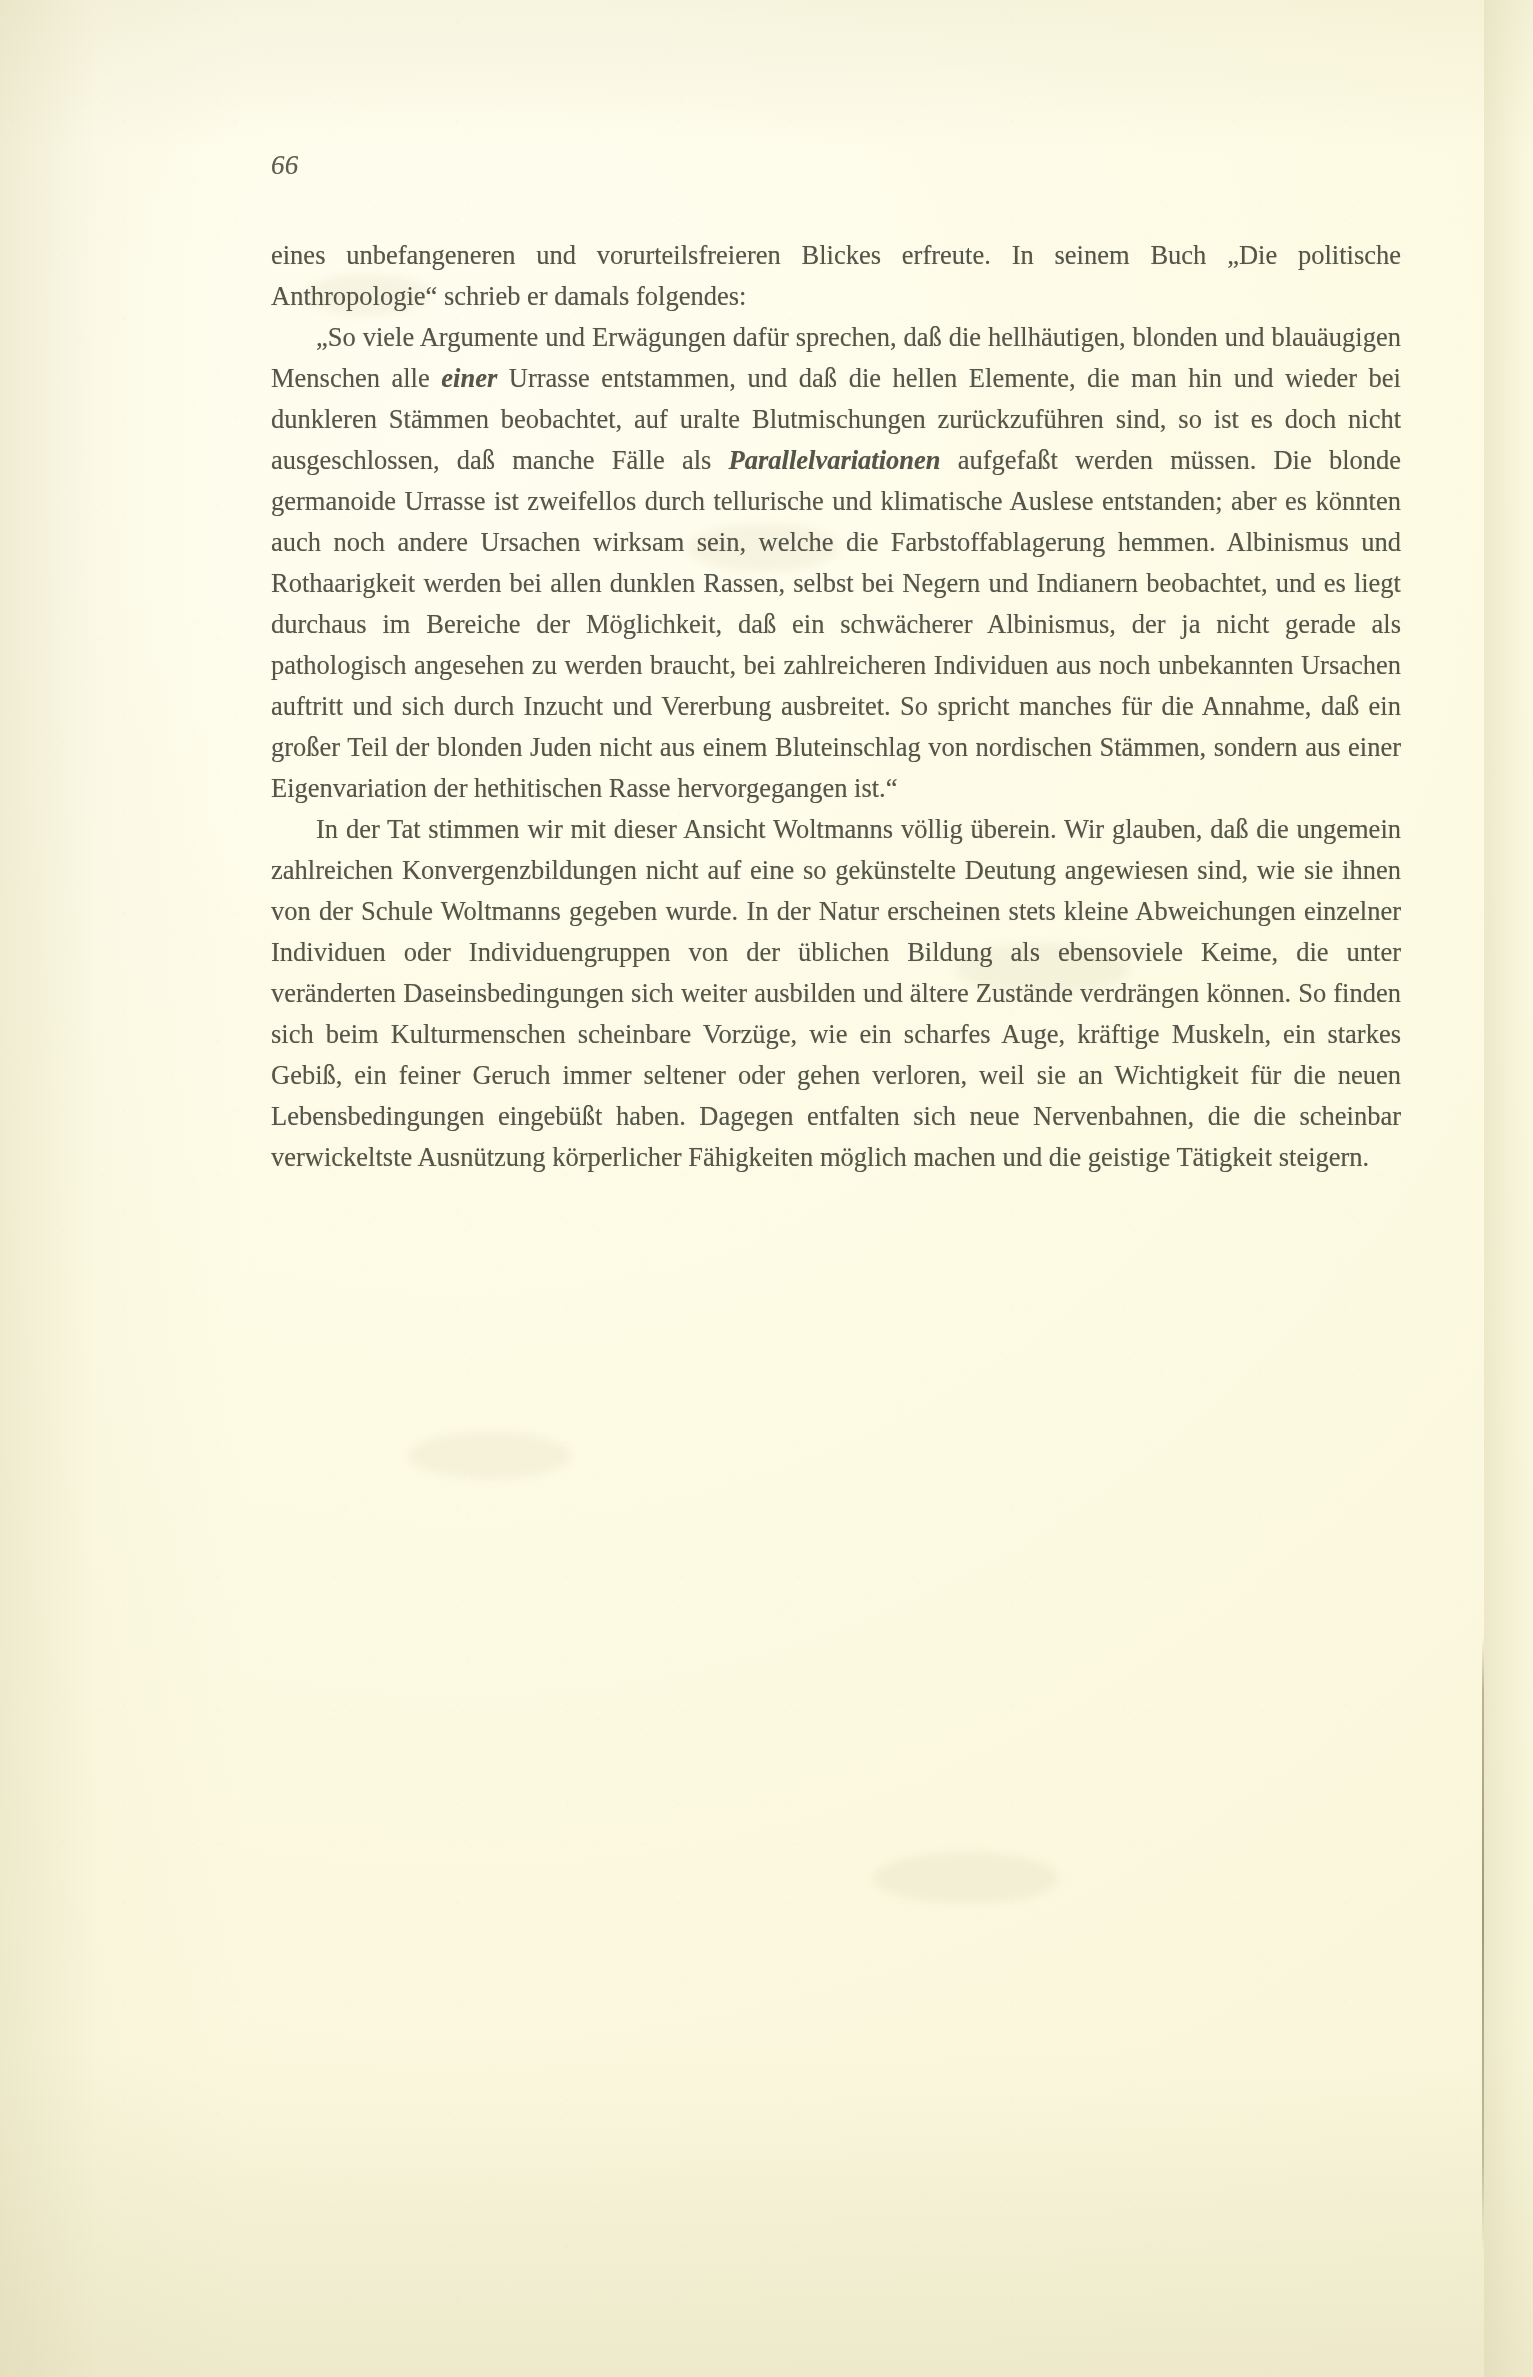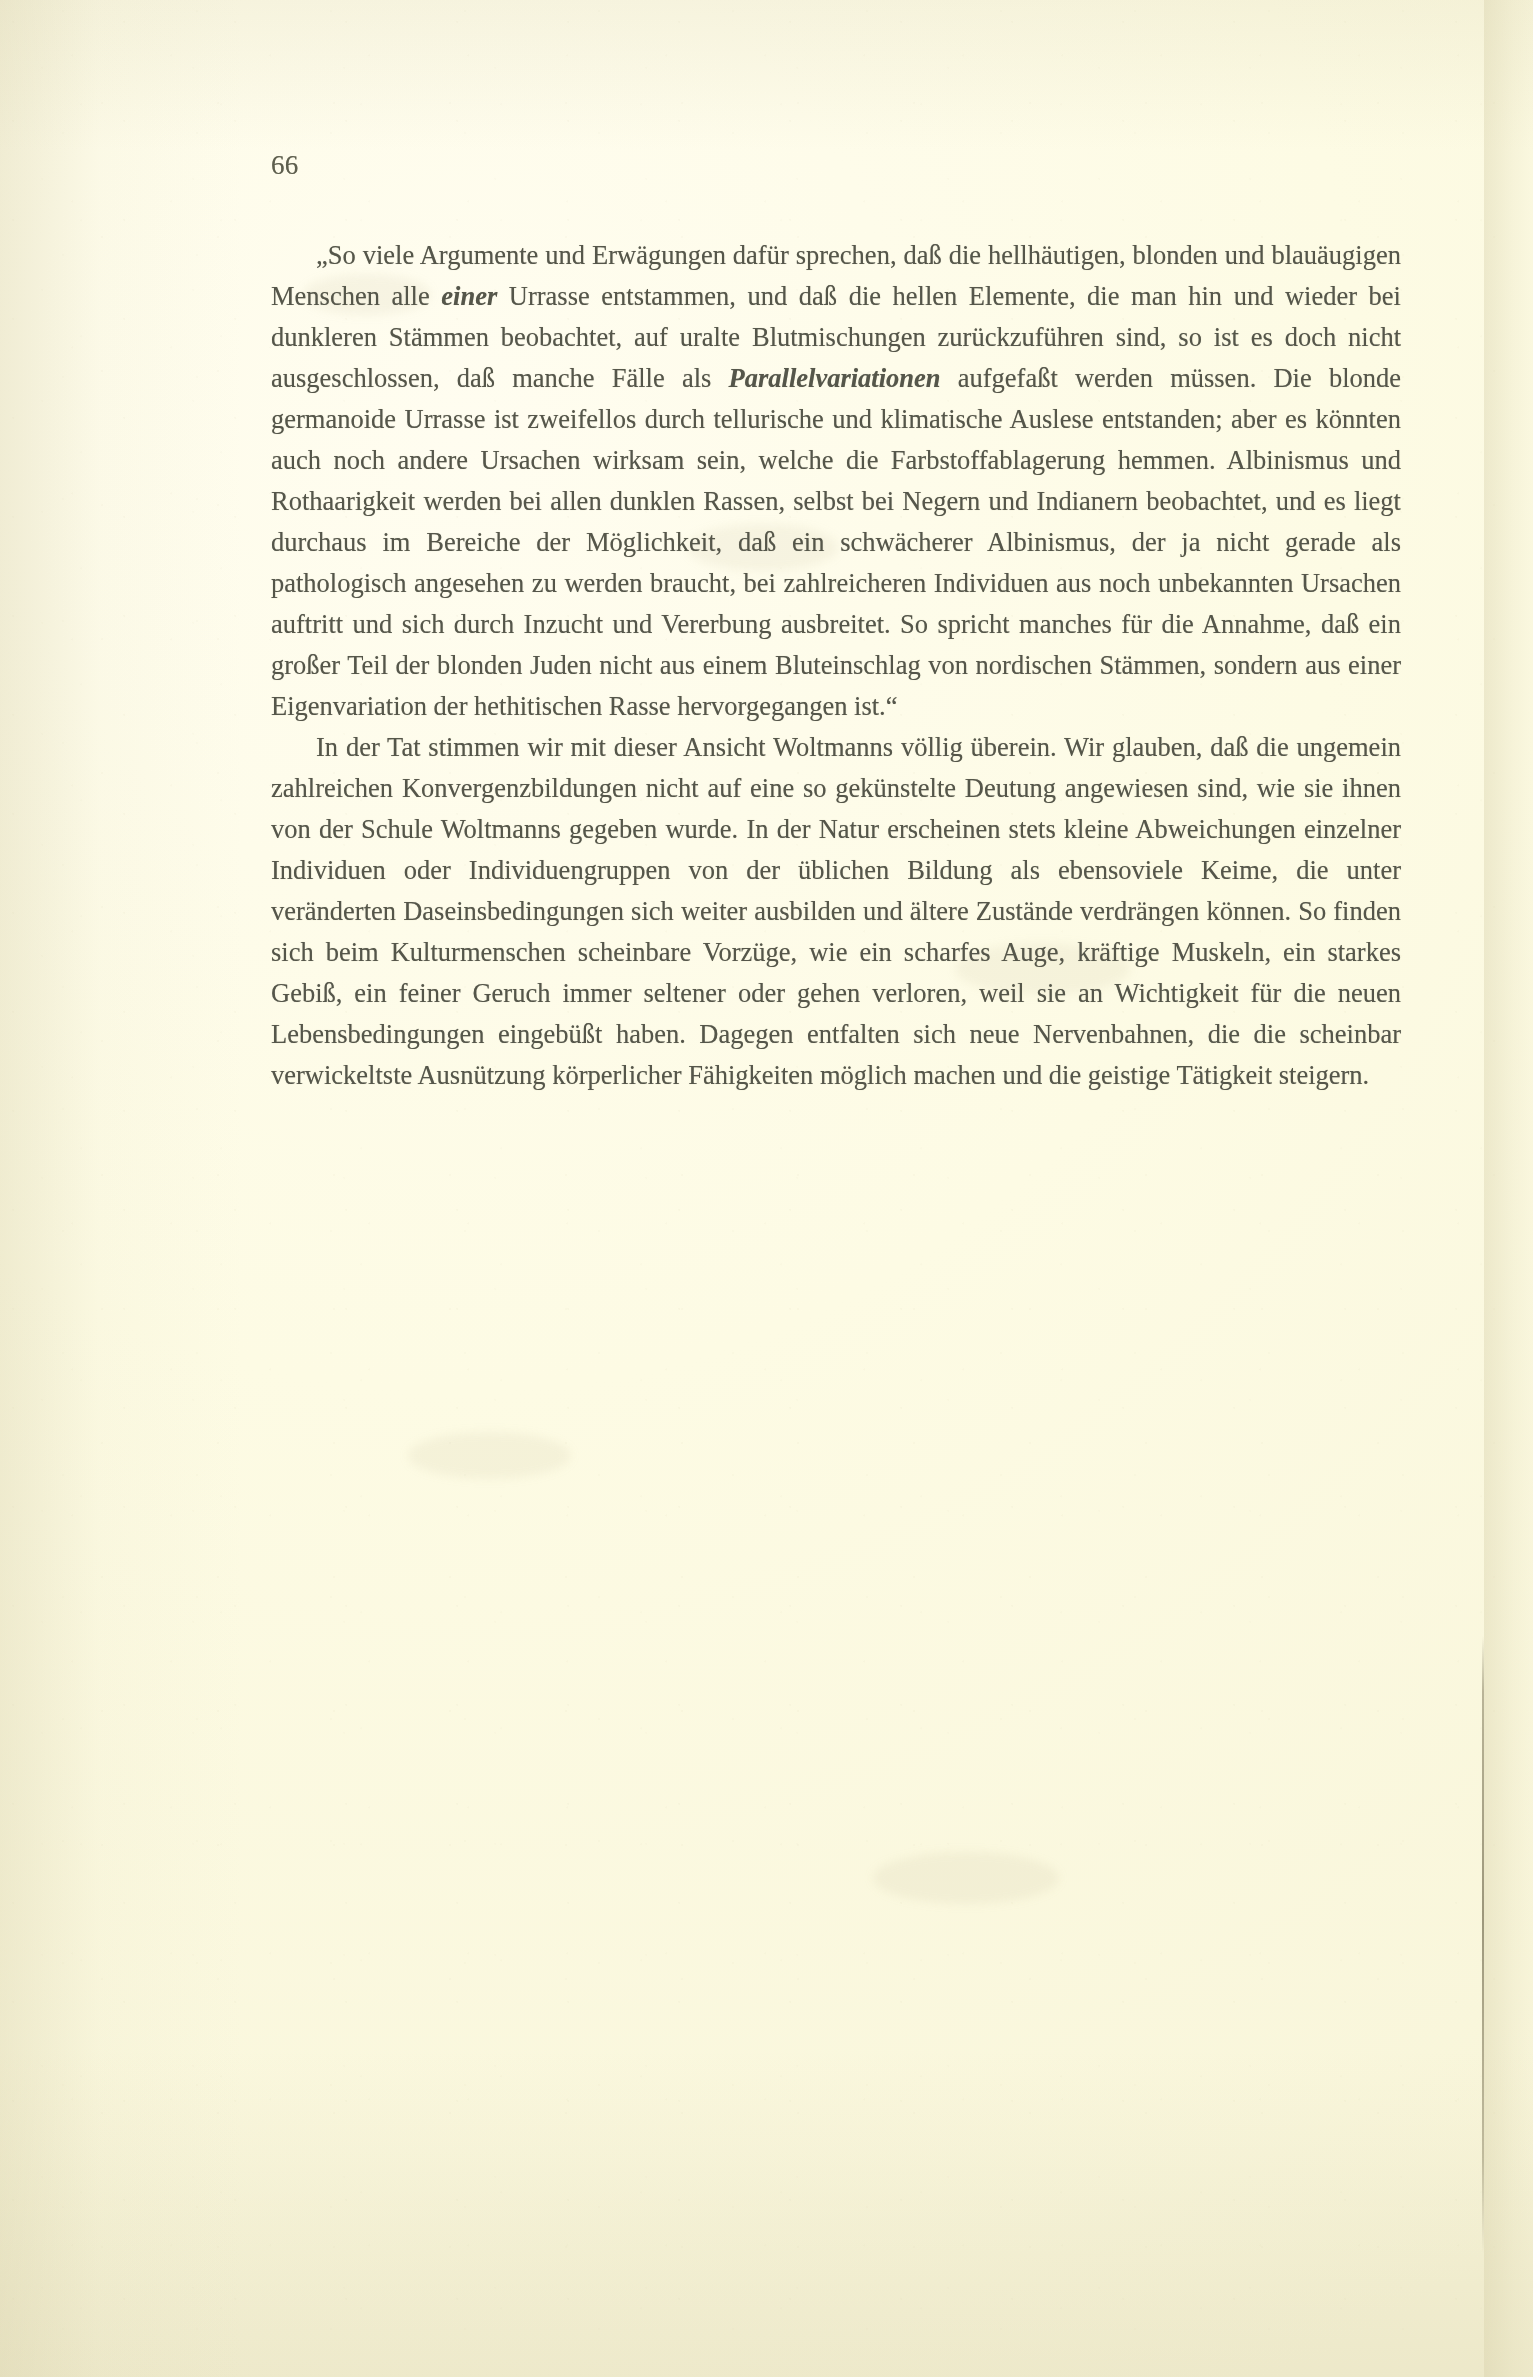--- a/index.html
+++ b/index.html
@@ -74,20 +74,21 @@
 
   
   #folio {
     position: absolute;
     left: 271px;
     top: 150px;
     font-size: 27px;
     letter-spacing: 0.3px;
     color: #5e5f4e;
     text-shadow: 0 0 0.6px rgba(94,95,78,.55);
+    font-style: italic;
   }
 
   #text-column {
     position: absolute;
     left: 271px;
     top: 235px;
     width: 1130px;
     font-size: 26.5px;
     line-height: 41px;
     color: #55564a;
@@ -136,20 +137,21 @@
   <div class="blotch" style="left:303px;  top:274px;  width:128px; height:41px;"></div>
   <div class="blotch" style="left:687px; top:524px;  width:151px; height:47px;"></div>
   <div class="blotch" style="left:955px; top:943px; width:175px; height:52px;"></div>
   <div class="blotch" style="left:408px;  top:1432px; width:163px; height:47px;"></div>
   <div class="blotch" style="left:873px; top:1852px; width:186px; height:52px;"></div>
 
   <div id="folio">66</div>
 
   <div id="text-column">
 
+    <p class="justify-all">eines unbefangeneren und vorurteilsfreieren Blickes erfreute. In seinem Buch „Die politische Anthropologie“ schrieb er damals folgendes:</p>
 
     <p class="indented justify-all">„So viele Argumente und Erwägungen dafür sprechen, daß die hellhäutigen, blonden und blauäugigen Menschen alle <em class="emph">einer</em> Urrasse entstammen, und daß die hellen Elemente, die man hin und wieder bei dunkleren Stämmen beobachtet, auf uralte Blutmischungen zurückzuführen sind, so ist es doch nicht ausgeschlossen, daß manche Fälle als <em class="emph">Parallelvariationen</em> aufgefaßt werden müssen. Die blonde germanoide Urrasse ist zweifellos durch tellurische und klimatische Auslese entstanden; aber es könnten auch noch andere Ursachen wirksam sein, welche die Farbstoffablagerung hemmen. Albinismus und Rothaarigkeit werden bei allen dunklen Rassen, selbst bei Negern und Indianern beobachtet, und es liegt durchaus im Bereiche der Möglichkeit, daß ein schwächerer Albinismus, der ja nicht gerade als pathologisch angesehen zu werden braucht, bei zahlreicheren Individuen aus noch unbekannten Ursachen auftritt und sich durch Inzucht und Vererbung ausbreitet. So spricht manches für die Annahme, daß ein großer Teil der blonden Juden nicht aus einem Bluteinschlag von nordischen Stämmen, sondern aus einer Eigenvariation der hethitischen Rasse hervorgegangen ist.“</p>
 
     <p class="indented flush-last">In der Tat stimmen wir mit dieser Ansicht Woltmanns völlig überein. Wir glauben, daß die ungemein zahlreichen Konvergenzbildungen nicht auf eine so gekünstelte Deutung angewiesen sind, wie sie ihnen von der Schule Woltmanns gegeben wurde. In der Natur erscheinen stets kleine Abweichungen einzelner Individuen oder Individuengruppen von der üblichen Bildung als ebensoviele Keime, die unter veränderten Daseinsbedingungen sich weiter ausbilden und ältere Zustände verdrängen können. So finden sich beim Kulturmenschen scheinbare Vorzüge, wie ein scharfes Auge, kräftige Muskeln, ein starkes Gebiß, ein feiner Geruch immer seltener oder gehen verloren, weil sie an Wichtigkeit für die neuen Lebensbedingungen eingebüßt haben. Dagegen entfalten sich neue Nervenbahnen, die die scheinbar verwickeltste Ausnützung körperlicher Fähigkeiten möglich machen und die geistige Tätigkeit steigern.</p>
 
   </div>
 
   <div id="page-edge-line"></div>
   <div id="page-edge-band"></div>
 

